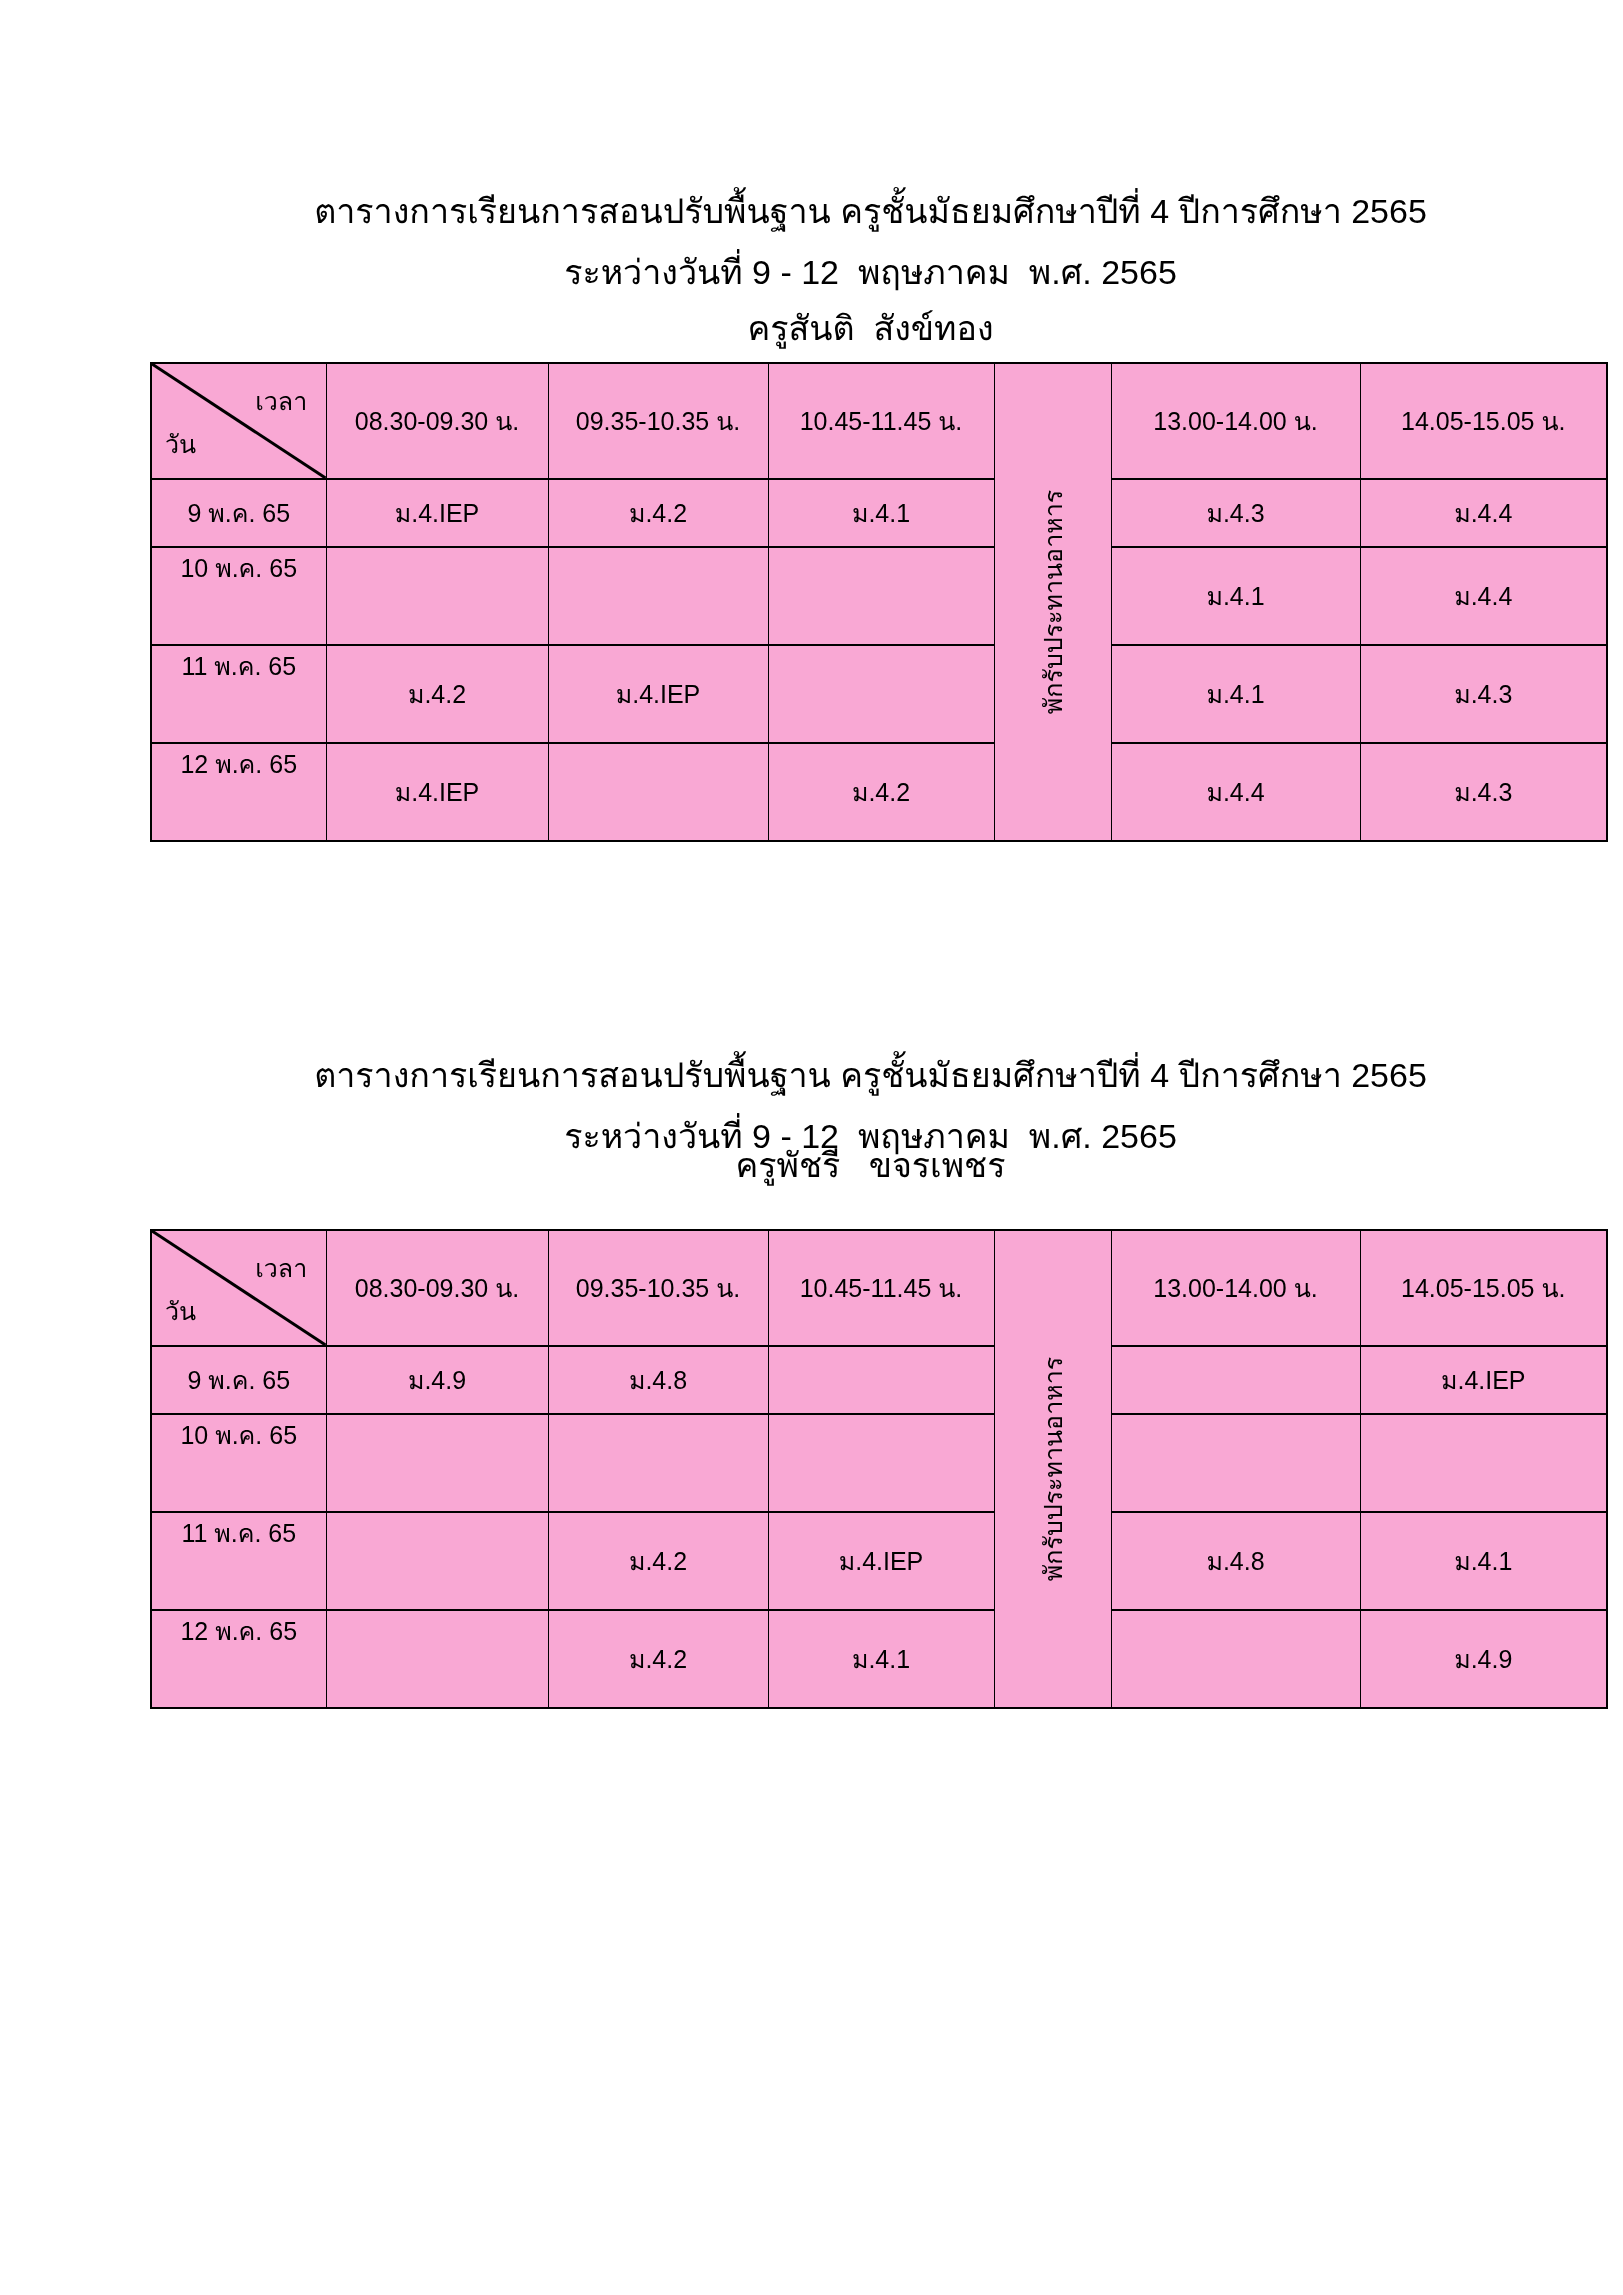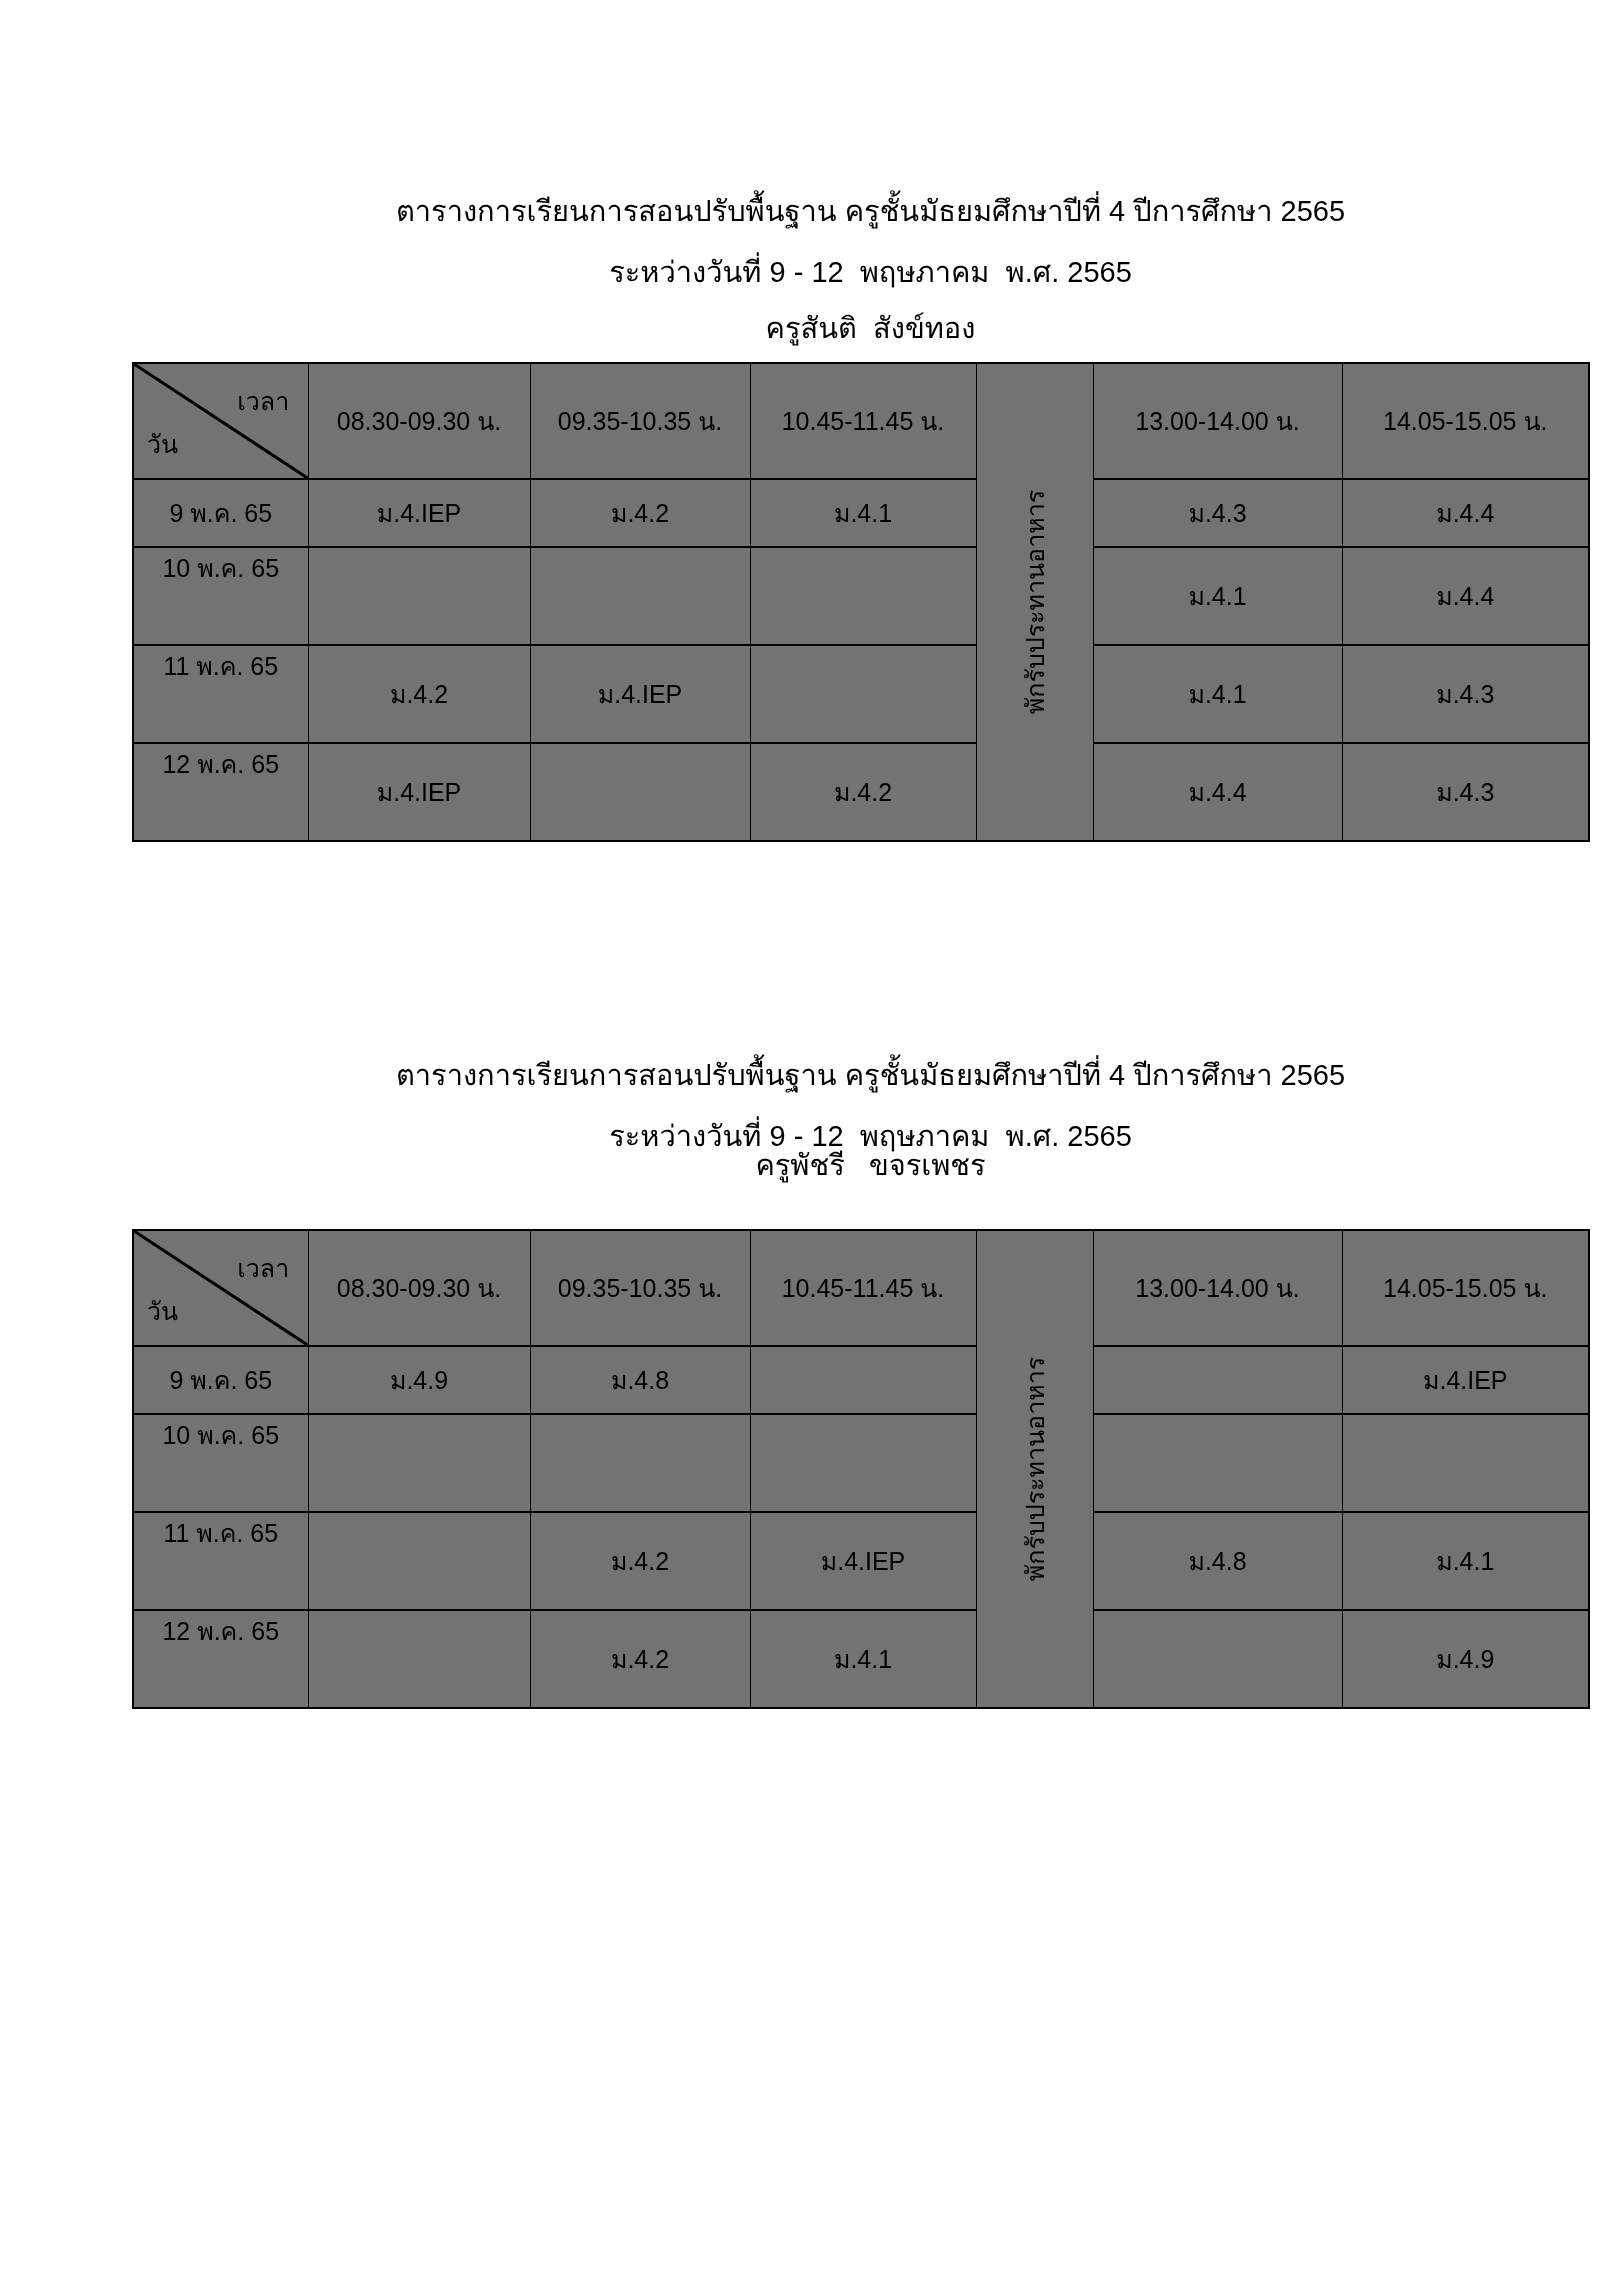--- a/index.html
+++ b/index.html
@@ -10,31 +10,31 @@
     color: #000000;
     font-family: "Liberation Sans", sans-serif;
     position: relative;
     overflow: hidden;
   }
   .t-line {
     position: absolute;
     left: 143px;
     width: 1455px;
     text-align: center;
-    font-size: 29px;
+    font-size: 34px;
     line-height: 41px;
     white-space: nowrap;
   }
   table.schedule {
     position: absolute;
-    left: 132px;
+    left: 150px;
     width: 1455px;
     table-layout: fixed;
     border-collapse: collapse;
-    background: #737373;
+    background: #f9a8d4;
     border: 2.6px solid #000000;
   }
   table.schedule th, table.schedule td {
     border: 1.3px solid #000000;
     border-top-width: 2px;
     border-bottom-width: 2px;
     font-size: 25px;
     font-weight: 400;
     text-align: center;
     vertical-align: middle;

